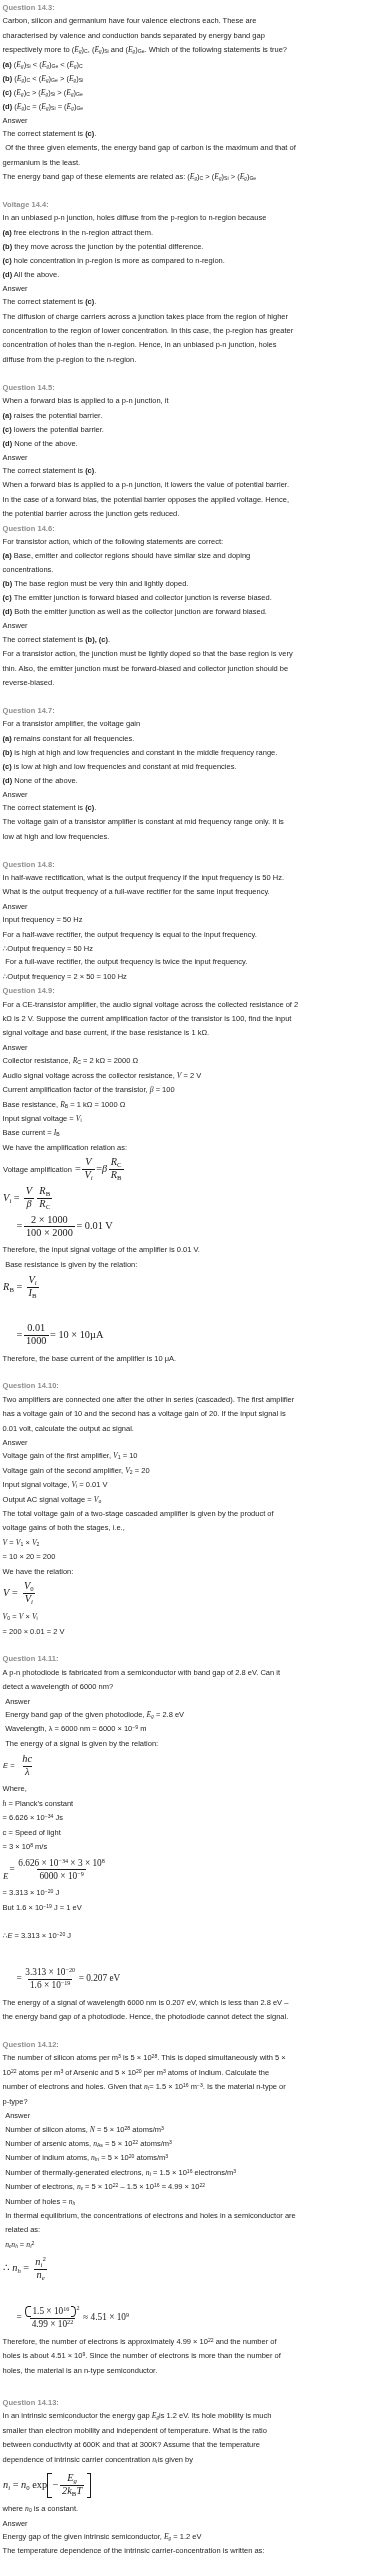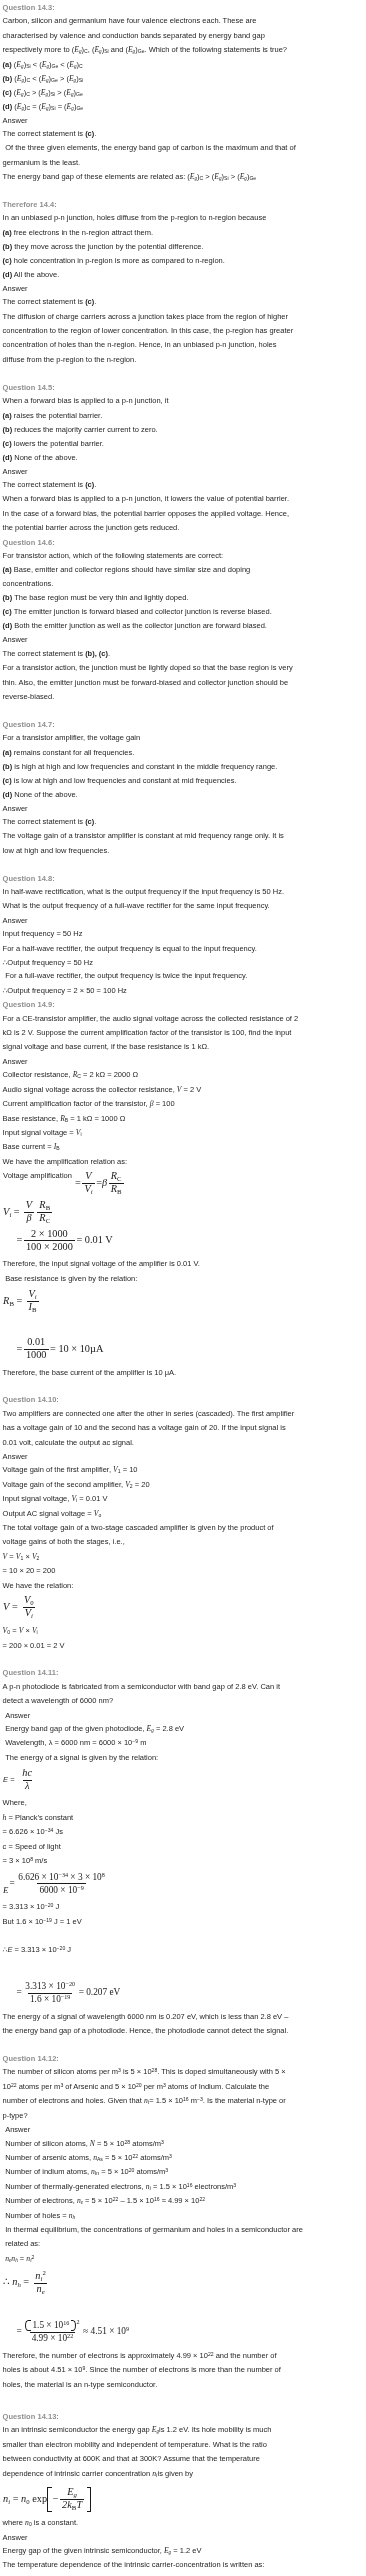--- a/index.html
+++ b/index.html
@@ -107,21 +107,21 @@
   .mathrow { display: flex; align-items: center; font-size: 10.3px; }
   .mathrow.sm { font-size: 9.3px; }
   .inline-lab {
     font-family: "Liberation Sans", sans-serif;
     font-style: normal;
     font-size: 7.5px;
     color: #262626;
   }
   .math-wrap { padding-left: 1px; }
   .math-wrap.ind28 { padding-left: 14.4px; }
-  .stackrow { display:flex; align-items:flex-start; }
+  .stackrow { display:flex; align-items:center; }
   .lab-left {
     font-family: "Liberation Sans", sans-serif;
     font-style: normal;
     font-size: 7.5px;
     padding-right: 3.1px;
   }
 </style>
 </head>
 <body>
 
@@ -141,41 +141,40 @@
     <div class="p tight">Answer</div>
     <div class="p">The correct statement is <b>(c)</b>.</div>
     <div class="p indent">Of the three given elements, the energy band gap of carbon is the maximum and that of</div>
     <div class="p">germanium is the least.</div>
     <div class="p">The energy band gap of these elements are related as: (<span class="vi">E<sub>g</sub></span>)<sub>C</sub> &gt; (<span class="vi">E<sub>g</sub></span>)<sub>Si</sub> &gt; (<span class="vi">E<sub>g</sub></span>)<sub>Ge</sub></div>
   </div>
 
   <div class="spacer-md"></div>
 
   <div>
-    <div class="qhead">Therefore 14.4:</div>
+    <div class="qhead">Voltage 14.4:</div>
     <div class="p">In an unbiased p-n junction, holes diffuse from the p-region to n-region because</div>
     <div class="opt"><b>(a)</b> <span>free electrons in the n-region attract them.</span></div>
     <div class="opt"><b>(b)</b> <span>they move across the junction by the potential difference.</span></div>
     <div class="opt"><b>(c)</b> <span>hole concentration in p-region is more as compared to n-region.</span></div>
     <div class="opt"><b>(d)</b> <span>All the above.</span></div>
     <div class="p tight">Answer</div>
     <div class="p">The correct statement is <b>(c)</b>.</div>
     <div class="p">The diffusion of charge carriers across a junction takes place from the region of higher</div>
     <div class="p">concentration to the region of lower concentration. In this case, the p-region has greater</div>
     <div class="p">concentration of holes than the n-region. Hence, in an unbiased p-n junction, holes</div>
     <div class="p">diffuse from the p-region to the n-region.</div>
   </div>
 
   <div class="spacer-md"></div>
 
   <div>
     <div class="qhead">Question 14.5:</div>
     <div class="p">When a forward bias is applied to a p-n junction, it</div>
     <div class="opt"><b>(a)</b> <span>raises the potential barrier.</span></div>
-    <div class="opt"><b>(b)</b> <span>reduces the majority carrier current to zero.</span></div>
     <div class="opt"><b>(c)</b> <span>lowers the potential barrier.</span></div>
     <div class="opt"><b>(d)</b> <span>None of the above.</span></div>
     <div class="p tight">Answer</div>
     <div class="p">The correct statement is <b>(c)</b>.</div>
     <div class="p">When a forward bias is applied to a p-n junction, it lowers the value of potential barrier.</div>
     <div class="p">In the case of a forward bias, the potential barrier opposes the applied voltage. Hence,</div>
     <div class="p">the potential barrier across the junction gets reduced.</div>
   </div>
 
   <div>
@@ -401,21 +400,21 @@
     <div class="p">10<sup>22</sup> atoms per m<sup>3</sup> of Arsenic and 5 × 10<sup>20</sup> per m<sup>3</sup> atoms of Indium. Calculate the</div>
     <div class="p">number of electrons and holes. Given that <span class="vi">n<sub>i</sub></span>= 1.5 × 10<sup>16</sup> m<sup>−3</sup>. Is the material n-type or</div>
     <div class="p">p-type?</div>
     <div class="p tight indent">Answer</div>
     <div class="p indent">Number of silicon atoms, <span class="vi">N</span> = 5 × 10<sup>28</sup> atoms/m<sup>3</sup></div>
     <div class="p indent">Number of arsenic atoms, <span class="vi">n</span><sub>As</sub> = 5 × 10<sup>22</sup> atoms/m<sup>3</sup></div>
     <div class="p indent">Number of indium atoms, <span class="vi">n</span><sub>In</sub> = 5 × 10<sup>20</sup> atoms/m<sup>3</sup></div>
     <div class="p indent">Number of thermally-generated electrons, <span class="vi">n<sub>i</sub></span> = 1.5 × 10<sup>16</sup> electrons/m<sup>3</sup></div>
     <div class="p indent">Number of electrons, <span class="vi">n<sub>e</sub></span> = 5 × 10<sup>22</sup> – 1.5 × 10<sup>16</sup> ≈ 4.99 × 10<sup>22</sup></div>
     <div class="p indent">Number of holes = <span class="vi">n<sub>h</sub></span></div>
-    <div class="p indent">In thermal equilibrium, the concentrations of germanium and holes in a semiconductor are</div>
+    <div class="p indent">In thermal equilibrium, the concentrations of electrons and holes in a semiconductor are</div>
     <div class="p indent">related as:</div>
     <div class="p indent"><span class="vi">n<sub>e</sub>n<sub>h</sub></span> = <span class="vi">n<sub>i</sub></span><sup>2</sup></div>
 
     <div class="math mathrow math-wrap" style="padding-top:3.1px;">
       <span class="rm">∴&nbsp;</span>
         <span>n<span class="msubi">h</span></span>
         <span class="rm">&nbsp;=&nbsp;</span>
       <span class="frac">
           <span class="num">n<span class="msubi">i</span><span class="msup">2</span></span>
           <span class="den">n<span class="msubi">e</span></span>

